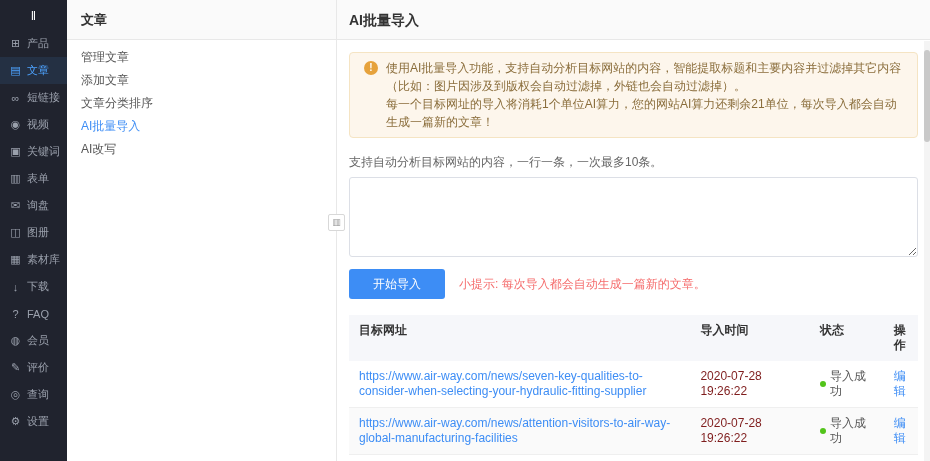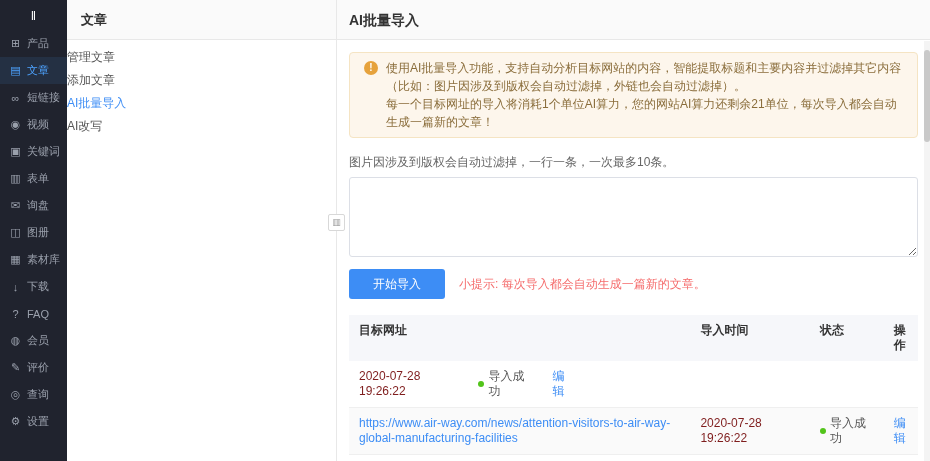--- a/index.html
+++ b/index.html
@@ -19,21 +19,21 @@
   .side-item .side-icon { width: 13px; text-align: center; font-size: 11px; }
   .side-item.active { color: #4da3ff; background: rgba(77,163,255,0.10); }
 
   
   .submenu { width: 270px; background: #fff; border-right: 1px solid #e8e8e8;
              flex-shrink: 0; position: relative; }
   .submenu-title { height: 40px; line-height: 40px; padding-left: 14px;
                    font-weight: bold; font-size: 13px; color: #333;
                    background: #fafafa; border-bottom: 1px solid #e8e8e8; }
   .submenu-list { padding-top: 6px; }
-  .submenu-item { height: 23px; line-height: 23px; color: #555;
+  .submenu-item { height: 23px; line-height: 23px; padding-left: 14px; color: #555;
                   cursor: pointer; }
   .submenu-item.active { color: #3d8df5; }
   .collapse-handle { position: absolute; right: -9px; top: 214px; width: 17px; height: 17px;
                      background: #fff; border: 1px solid #d8d8d8; border-radius: 2px;
                      color: #999; font-size: 9px; line-height: 15px; text-align: center;
                      cursor: pointer; z-index: 3; }
 
   
   .main { flex: 1; min-width: 0; display: flex; flex-direction: column; background: #fff; }
   .main-header { height: 40px; line-height: 40px; padding-left: 12px; font-weight: bold;
@@ -146,20 +146,23 @@
 
 <aside class="submenu">
   <div class="submenu-title">文章</div>
   <div class="submenu-list">
     <div class="submenu-item">
         <span>管理文章</span>
       </div>
       <div class="submenu-item">
         <span>添加文章</span>
       </div>
+      <div class="submenu-item">
+        <span>文章分类排序</span>
+      </div>
       <div class="submenu-item active">
         <span>AI批量导入</span>
       </div>
       <div class="submenu-item">
         <span>AI改写</span>
       </div>
   </div>
   <span class="collapse-handle">▥</span>
 </aside>
 
@@ -169,38 +172,41 @@
   <div class="main-body">
 
     <div class="notice">
       <span class="notice-icon">!</span>
       <div class="notice-text">
         <div>使用AI批量导入功能，支持自动分析目标网站的内容，智能提取标题和主要内容并过滤掉其它内容（比如：图片因涉及到版权会自动过滤掉，外链也会自动过滤掉）。</div>
         <div>每一个目标网址的导入将消耗1个单位AI算力，您的网站AI算力还剩余21单位，每次导入都会自动生成一篇新的文章！</div>
       </div>
     </div>
 
-    <div class="input-hint">图片因涉及到版权会自动过滤掉，一行一条，一次最多10条。</div>
+    <div class="input-hint">支持自动分析目标网站的内容，一行一条，一次最多10条。</div>
 
     <textarea class="url-textarea" style=""></textarea>
 
     <div class="action-row">
       <button class="start-btn">开始导入</button>
       <span class="tip">小提示: 每次导入都会自动生成一篇新的文章。</span>
     </div>
 
     <div class="table">
       <div class="thead">
         <div class="th c-url">目标网址</div>
         <div class="th c-time">导入时间</div>
         <div class="th c-status">状态</div>
         <div class="th c-action">操作</div>
       </div>
       <div class="tbody">
         <div class="trow">
+            <div class="td c-url">
+              <a>https://www.air-way.com/news/seven-key-qualities-to-consider-when-selecting-your-hydraulic-fitting-supplier</a>
+            </div>
             <div class="td c-time">2020-07-28 19:26:22</div>
             <div class="td c-status">
               <span class="dot"></span>
               <span>导入成功</span>
             </div>
             <div class="td c-action">
               <a>编辑</a>
             </div>
           </div>
           <div class="trow">

